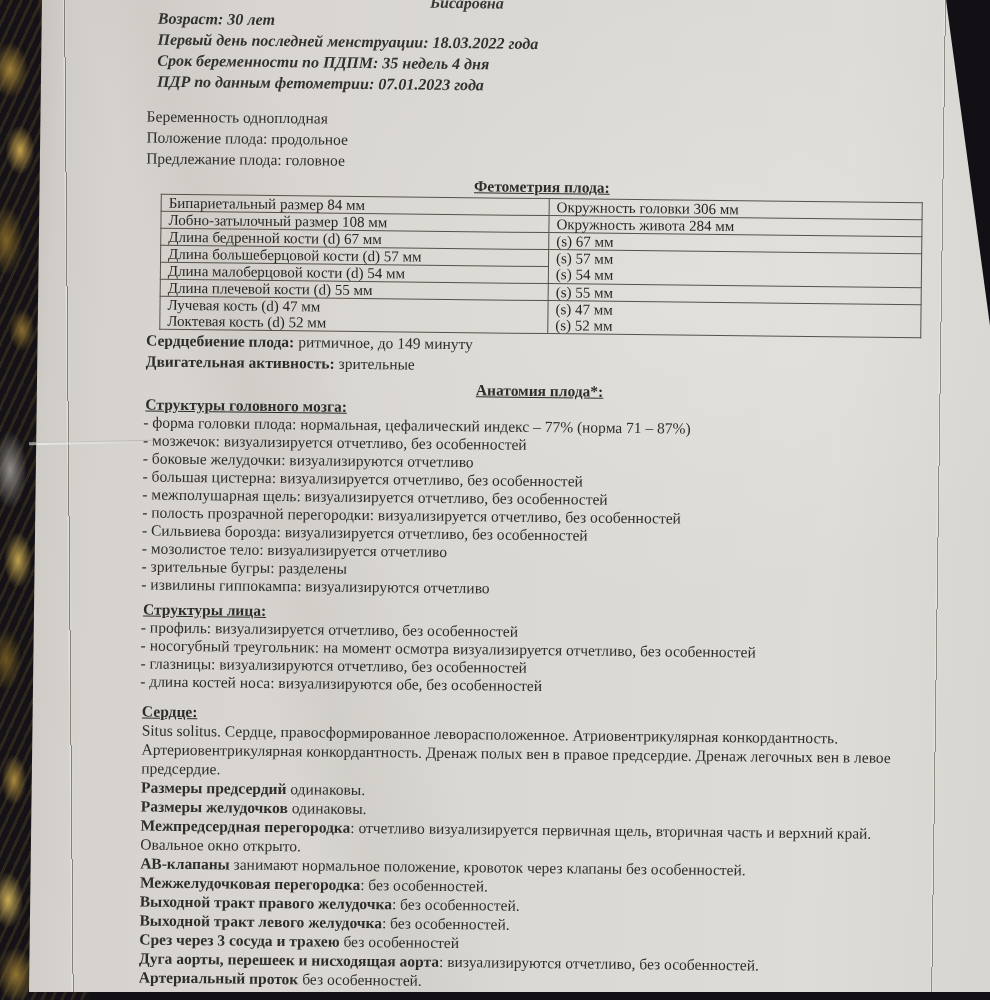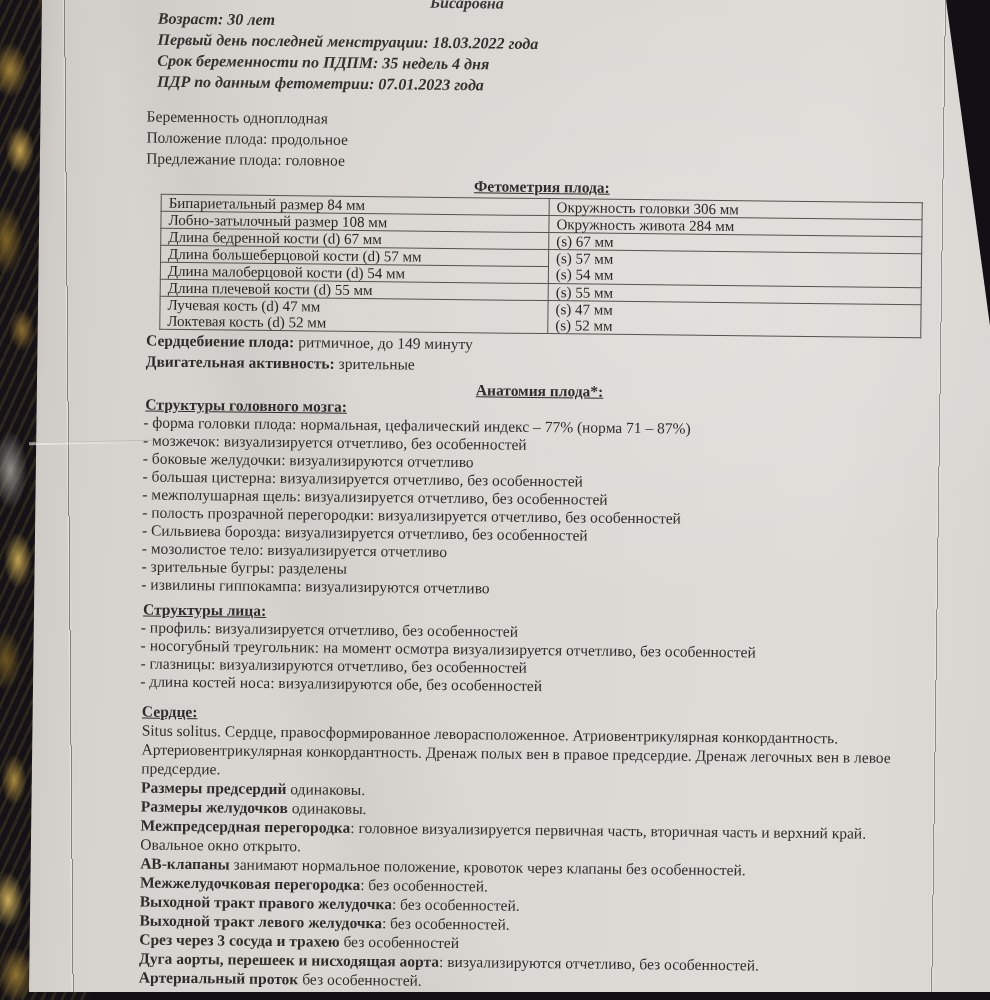--- a/index.html
+++ b/index.html
@@ -218,21 +218,21 @@
     <div class="sub-title heart">Сердце:</div>
     <div class="heart-para">Situs solitus. Сердце, правосформированное леворасположенное. Атриовентрикулярная конкордантность. Артериовентрикулярная конкордантность. Дренаж полых вен в правое предсердие. Дренаж легочных вен в левое предсердие.</div>
 
     <div class="hl">
       <span class="b">Размеры предсердий</span><span> одинаковы.</span>
     </div>
     <div class="hl">
       <span class="b">Размеры желудочков</span><span> одинаковы.</span>
     </div>
     <div class="hl">
-      <span class="b">Межпредсердная перегородка</span><span>: головное визуализируется первичная часть, вторичная часть и верхний край. Овальное окно открыто.</span>
+      <span class="b">Межпредсердная перегородка</span><span>: отчетливо визуализируется первичная щель, вторичная часть и верхний край. Овальное окно открыто.</span>
     </div>
     <div class="hl">
       <span class="b">АВ-клапаны</span><span> занимают нормальное положение, кровоток через клапаны без особенностей.</span>
     </div>
     <div class="hl">
       <span class="b">Межжелудочковая перегородка</span><span>: без особенностей.</span>
     </div>
     <div class="hl">
       <span class="b">Выходной тракт правого желудочка</span><span>: без особенностей.</span>
     </div>

